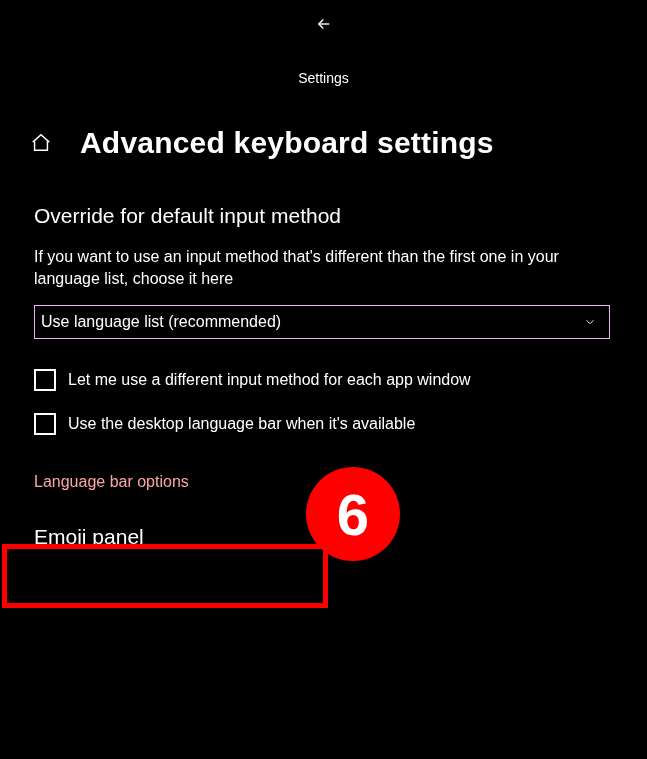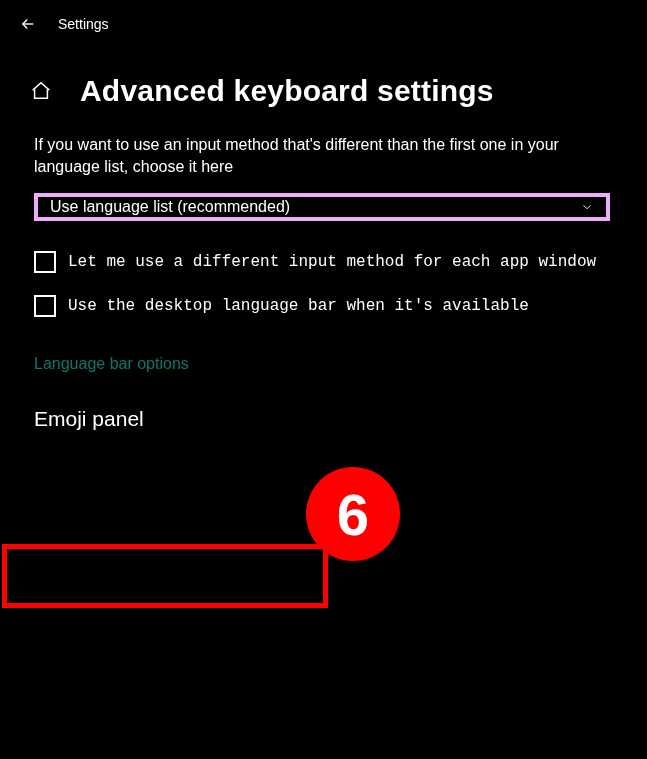--- a/index.html
+++ b/index.html
@@ -9,21 +9,22 @@
       font-family: "Segoe UI", Arial, sans-serif;
       width: 647px;
       height: 759px;
       overflow: hidden;
       position: relative;
     }
     .topbar {
       display: flex;
       align-items: center;
       padding: 14px 18px 0 18px;
-      gap: 20px;
+      gap: 36px;
+      flex-direction: column;
     }
     .topbar .back {
       width: 20px; height: 20px;
       display: flex; align-items: center; justify-content: center;
     }
     .topbar .title {
       font-size: 14px;
       font-weight: 400;
     }
     .header {
@@ -50,27 +51,27 @@
       margin-top: 18px;
       margin-bottom: 18px;
     }
     .description {
       font-size: 16px;
       line-height: 1.4;
       margin-bottom: 14px;
       max-width: 560px;
     }
     .dropdown {
-      border: 4px solid #f0abfc;
-      height: 28px;
+      border: 1px solid #f0abfc;
+      height: 34px;
       width: 576px;
       display: flex;
       align-items: center;
       justify-content: space-between;
-      padding: 0 12px 0 12px;
+      padding: 0 12px 0 6px;
       font-size: 16px;
       margin-bottom: 30px;
     }
     .dropdown svg { flex-shrink: 0; }
     .checkbox-row {
       display: flex;
       align-items: center;
       gap: 12px;
       margin: 22px 0;
     }
@@ -79,24 +80,23 @@
       border: 2px solid #fff;
       flex-shrink: 0;
       display: flex; align-items: center; justify-content: center;
     }
     .checkbox.checked {
       background: #0078d4;
       border-color: #0078d4;
     }
     .checkbox-label {
       font-size: 16px;
-      font-family: Liberation Mono, monospace;
     }
     .link {
-      color: #0f766e;
+      color: #fca5a5;
       font-size: 16px;
       text-decoration: none;
       display: inline-block;
       margin-top: 10px;
     }
     .spacer1 { height: 6px; }
     .highlight-box {
       position: absolute;
       border: 5px solid #ff0000;
       left: 2px;
@@ -139,20 +139,21 @@
   <div class="home">
     <svg width="22" height="22" viewBox="0 0 24 24" fill="none" stroke="#fff" stroke-width="1.6">
       <path d="M3 11l9-8 9 8"></path>
         <path d="M5 10v10h14V10"></path>
     </svg>
   </div>
   <h1>Advanced keyboard settings</h1>
 </div>
 
 <div class="section">
+  <div class="section-title">Override for default input method</div>
   <div class="description">If you want to use an input method that's different than the first one in your language list, choose it here</div>
   <div class="dropdown">
     <span>Use language list (recommended)</span>
     <svg width="14" height="14" viewBox="0 0 24 24" fill="none" stroke="#fff" stroke-width="1.6">
       <path d="M6 9l6 6 6-6"></path>
     </svg>
   </div>
 </div>
 
 <div class="section">

